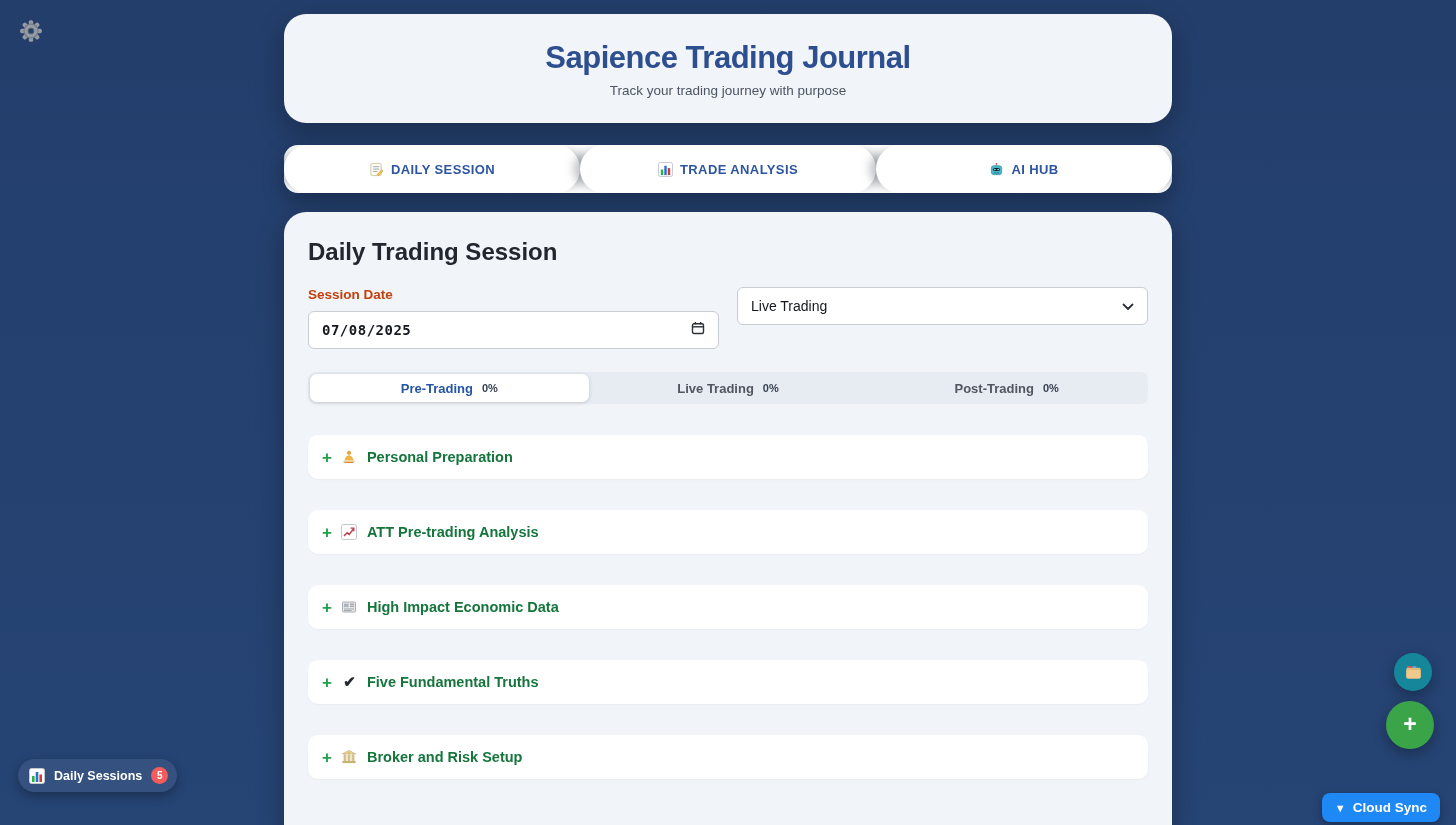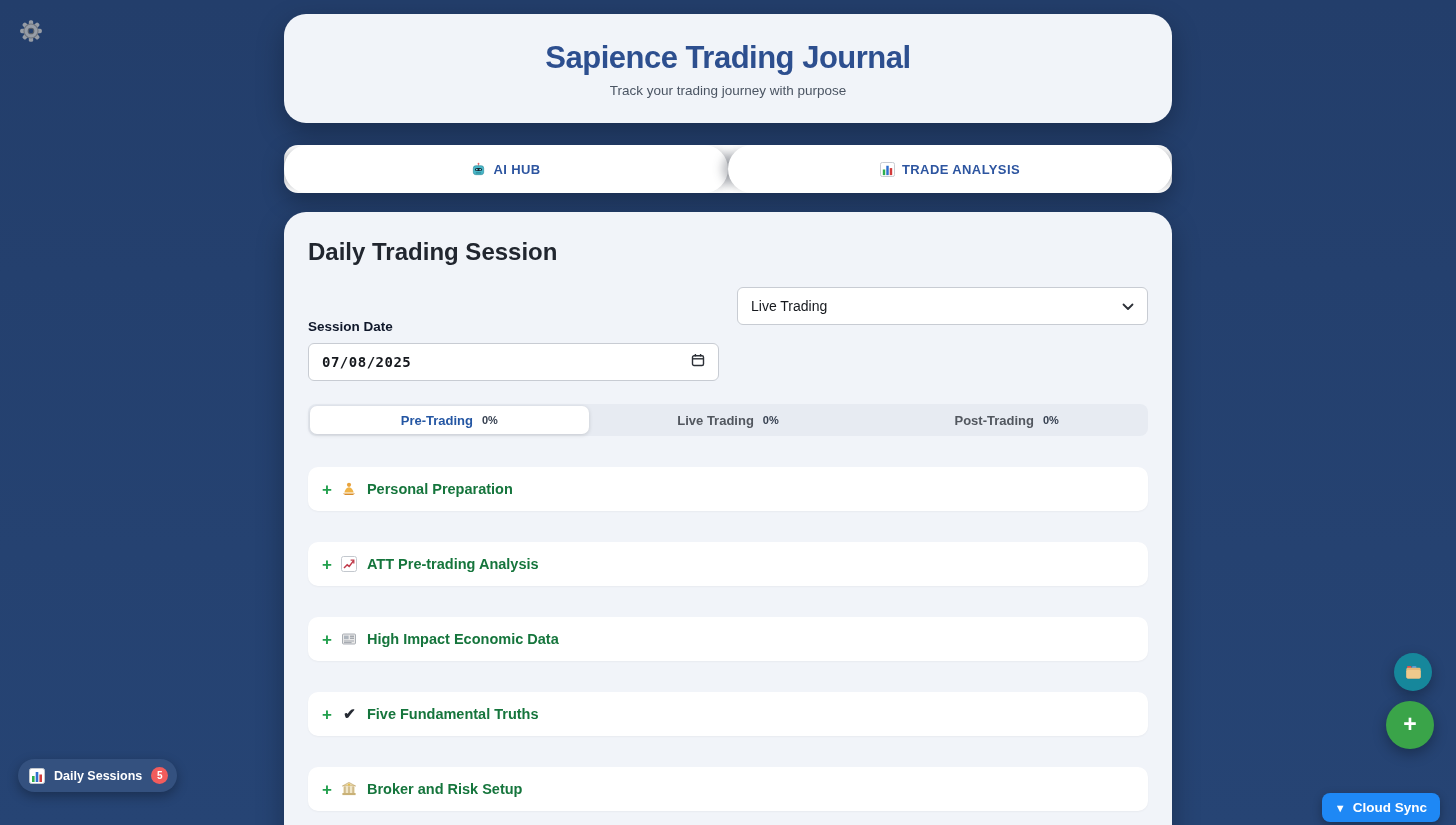--- a/index.html
+++ b/index.html
@@ -38,21 +38,21 @@
 
   
   .main-card {
     margin-top:19px; height:660px; background:#f1f4f9; border-radius:22px;
     padding:26px 24px 0 24px; box-shadow:0 10px 28px rgba(0,0,0,.28);
   }
   .panel-title { font-size:24px; font-weight:700; color:#21262f; }
 
   .form-row { display:flex; gap:18px; margin-top:21px; }
   .field { flex:1; }
-  .field label { display:block; font-size:13.5px; font-weight:700; color:#0f172a; margin-bottom:9px;margin-top:32px; }
+  .field label { display:block; font-size:13.5px; font-weight:700; color:#c2410c; margin-bottom:9px; }
   .input {
     height:38px; background:#ffffff; border:1px solid #c8ccd3; border-radius:6px;
     display:flex; align-items:center; justify-content:space-between; padding:0 13px; cursor:pointer;
   }
   .date-text { font-family:"DejaVu Sans Mono", monospace; font-size:14px; font-weight:700; color:#15181d; letter-spacing:.5px; }
   .select-text { font-size:14px; color:#15181d; }
 
   
   .phase-strip {
     margin-top:23px; height:32px; background:#e7ebf2; border-radius:8px;
@@ -127,41 +127,53 @@
 
   <header class="header-card">
     <h1 class="app-title">Sapience Trading Journal</h1>
     <p class="app-subtitle">Track your trading journey with purpose</p>
   </header>
 
   <nav class="tabbar">
     <div class="nav-tab">
       <span class="ticon">
         <svg width="15" height="15" viewBox="0 0 16 16">
+          <rect x="2" y="1.5" width="11" height="13" rx="1.5" fill="#fdfdf5" stroke="#c2b78a" stroke-width="0.8"></rect>
+          <line x1="4.5" y1="5" x2="11" y2="5" stroke="#9aa1ab" stroke-width="1"></line>
+          <line x1="4.5" y1="7.5" x2="11" y2="7.5" stroke="#9aa1ab" stroke-width="1"></line>
+          <line x1="4.5" y1="10" x2="9" y2="10" stroke="#9aa1ab" stroke-width="1"></line>
+          <path d="M8.6 13.2 L13.6 8.2 L15 9.6 L10 14.6 Z" fill="#f5c542" stroke="#b8860b" stroke-width="0.5"></path>
+        </svg>
+      </span>
+      <span class="label">DAILY SESSION</span>
+    </div>
+    <div class="nav-tab">
+      <span class="ticon">
+        <svg width="15" height="15" viewBox="0 0 16 16">
+          <rect x="0.5" y="0.5" width="15" height="15" rx="2" fill="#ffffff" stroke="#c3c8ce"></rect>
+          <rect x="3" y="8" width="2.6" height="6" fill="#2eaf4e"></rect>
+          <rect x="6.7" y="4" width="2.6" height="10" fill="#2f6fd0"></rect>
+          <rect x="10.4" y="6.5" width="2.6" height="7.5" fill="#d23b3b"></rect>
+        </svg>
+      </span>
+      <span class="label">TRADE ANALYSIS</span>
+    </div>
+    <div class="nav-tab">
+      <span class="ticon">
+        <svg width="15" height="15" viewBox="0 0 16 16">
           <line x1="8" y1="1.8" x2="8" y2="4" stroke="#d98686" stroke-width="1"></line>
           <circle cx="8" cy="1.8" r="1" fill="#e06666"></circle>
           <rect x="2.5" y="4" width="11" height="9.5" rx="2.5" fill="#49b8c9" stroke="#2c8a9a" stroke-width="0.7"></rect>
           <rect x="4.3" y="6.3" width="7.4" height="3.4" rx="1.7" fill="#16222e"></rect>
           <circle cx="6.2" cy="8" r="0.9" fill="#7feaf5"></circle>
           <circle cx="9.8" cy="8" r="0.9" fill="#7feaf5"></circle>
           <rect x="5" y="11" width="6" height="1.2" rx="0.6" fill="#2c8a9a"></rect>
         </svg>
       </span>
       <span class="label">AI HUB</span>
-    </div>
-    <div class="nav-tab">
-      <span class="ticon">
-        <svg width="15" height="15" viewBox="0 0 16 16">
-          <rect x="0.5" y="0.5" width="15" height="15" rx="2" fill="#ffffff" stroke="#c3c8ce"></rect>
-          <rect x="3" y="8" width="2.6" height="6" fill="#2eaf4e"></rect>
-          <rect x="6.7" y="4" width="2.6" height="10" fill="#2f6fd0"></rect>
-          <rect x="10.4" y="6.5" width="2.6" height="7.5" fill="#d23b3b"></rect>
-        </svg>
-      </span>
-      <span class="label">TRADE ANALYSIS</span>
     </div>
   </nav>
 
   <main class="main-card">
     <h2 class="panel-title">Daily Trading Session</h2>
 
     <div class="form-row">
       <div class="field">
         <label>Session Date</label>
         <div class="input">

